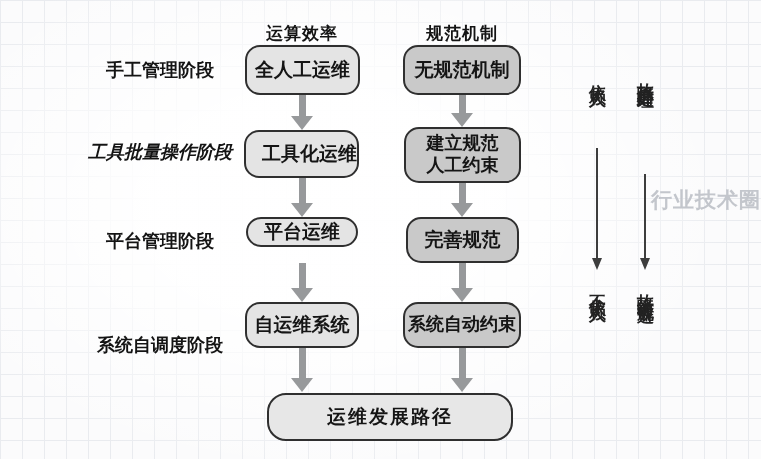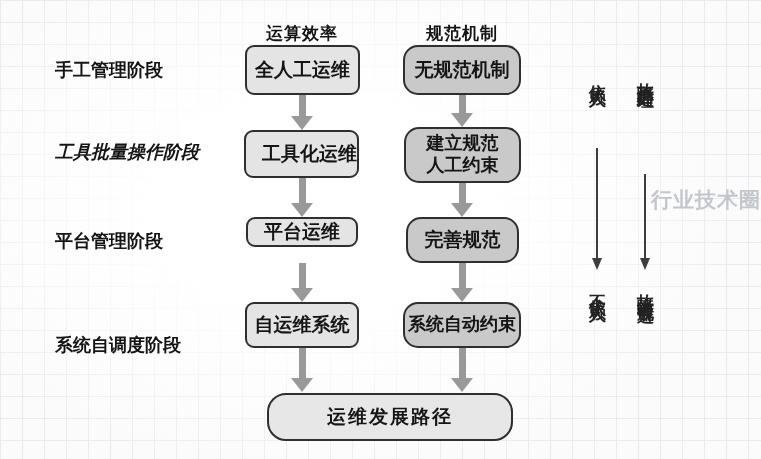--- a/index.html
+++ b/index.html
@@ -22,32 +22,32 @@
     background:radial-gradient(ellipse 55% 60% at 42% 45%, rgba(255,255,255,0.95) 40%, rgba(255,255,255,0) 100%);
     pointer-events:none;
   }
   .layer{position:absolute;inset:0;z-index:1;}
 
   .col-header{
     position:absolute;width:130px;text-align:center;
     font-size:17px;font-weight:bold;color:#141414;letter-spacing:1px;
   }
   .stage-label{
-    position:absolute;left:55px;width:210px;
+    position:absolute;left:55px;width:210px;text-align:center;
     font-size:18px;font-weight:bold;color:#141414;
   }
   .node{
     position:absolute;
     border:2px solid #2f2f2f;border-radius:15px;
     display:flex;align-items:center;justify-content:center;
     font-size:19px;font-weight:bold;color:#151515;
     text-align:center;white-space:pre-line;line-height:1.2;
     box-sizing:border-box;
   }
-  .node.eff{background:#e4e4e4;border-radius:9px;}
+  .node.eff{background:#e4e4e4;}
   .node.mech{background:#c9c9c9;}
   .node.result{background:#e7e7e7;border-radius:19px;letter-spacing:2px;}
 
   .arrow{
     position:absolute;width:22px;
     display:flex;flex-direction:column;align-items:center;
   }
   .arrow .shaft{width:7px;flex:1;background:#97999b;}
   .arrow .head{
     width:0;height:0;

